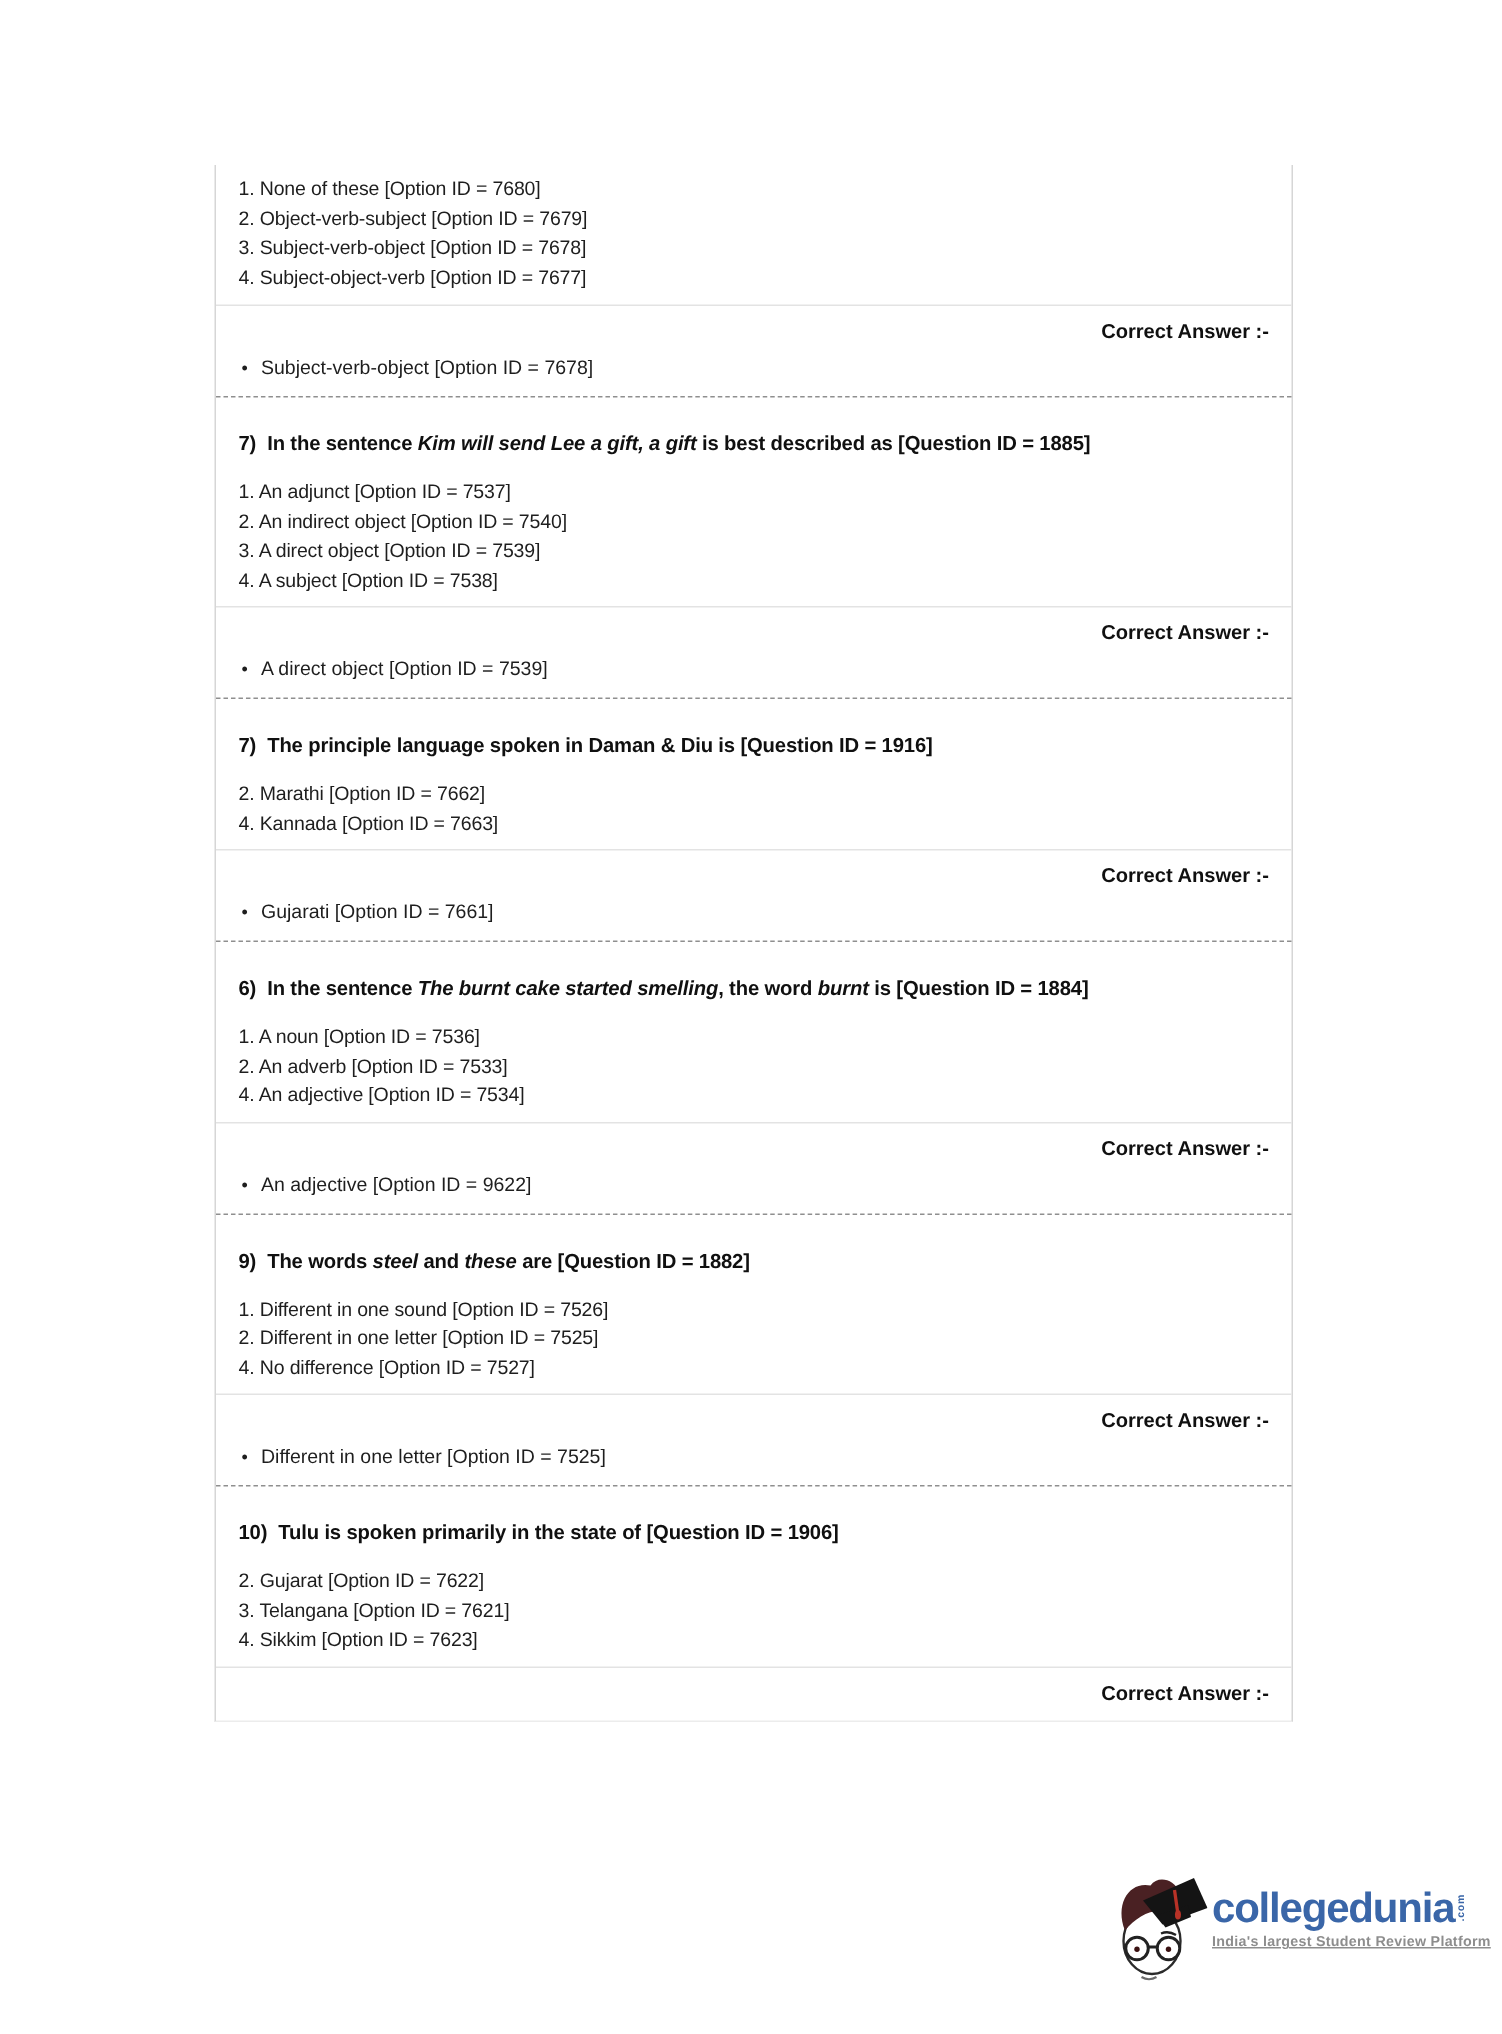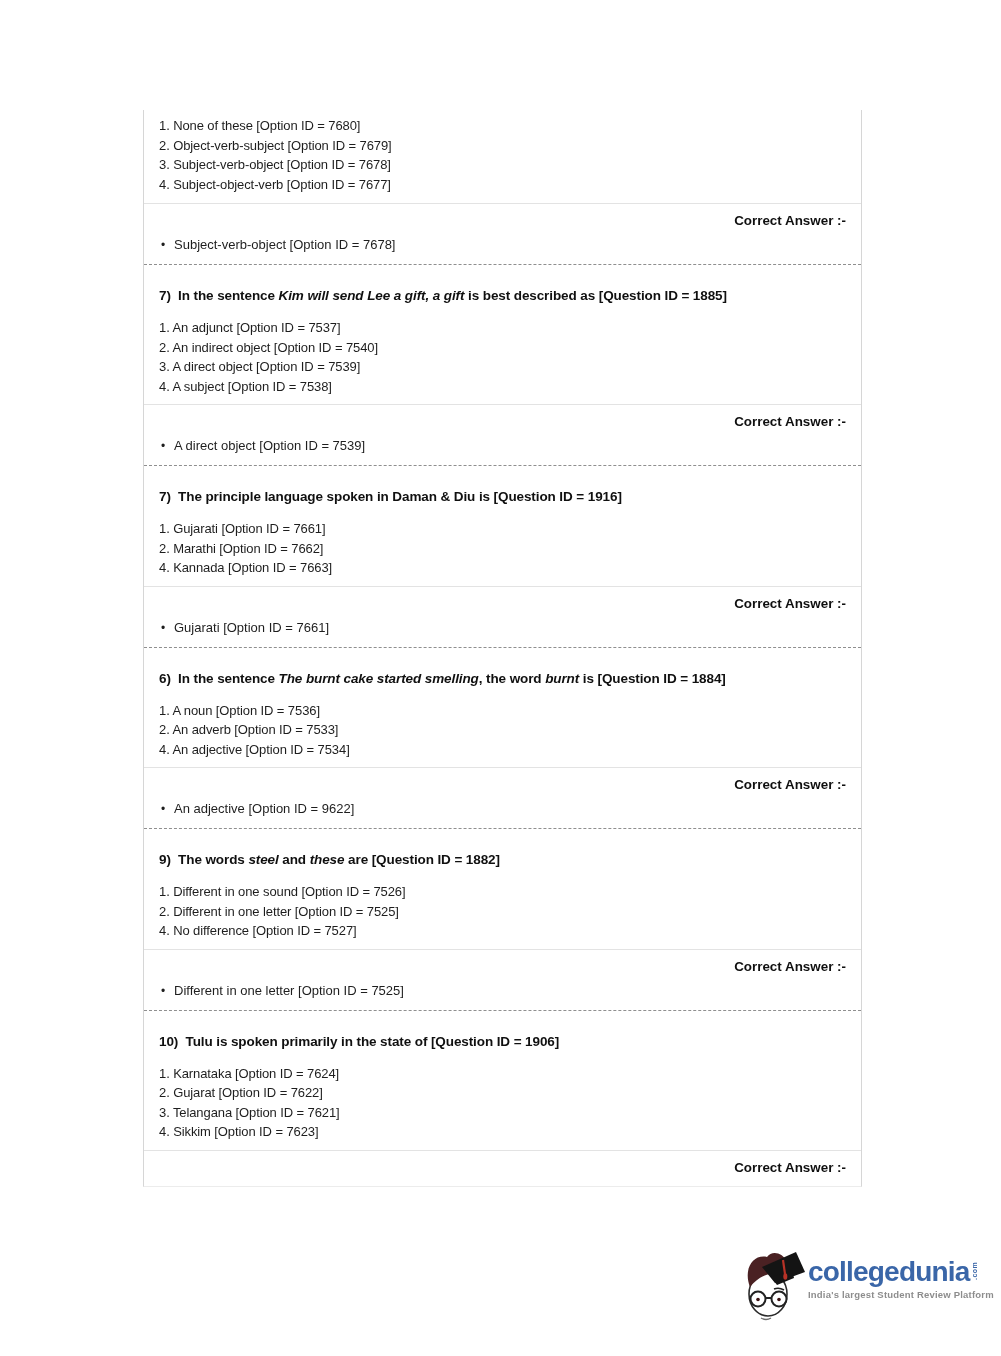--- a/index.html
+++ b/index.html
@@ -50,34 +50,34 @@
   }
   .q-header .it { font-style:italic; }
   .question-block .options { margin-top:14px; }
 
   
   .logo {
     position:absolute; left:741px; top:1245px;
     display:flex; align-items:flex-start;
   }
   .logo-text { margin-left:3px; padding-top:13px; }
-  .brand-row { display:flex; align-items:flex-start; }
+  .brand-row { display:flex; align-items:center; }
   .brand {
     font-size:28px; font-weight:bold; letter-spacing:-0.8px;
     color:var(--brand-color, #3a66a8); line-height:28px;
   }
   .brand-suffix {
     writing-mode:vertical-rl; transform:rotate(180deg);
     font-size:7px; font-weight:bold; letter-spacing:0.5px;
     color:var(--brand-color, #3a66a8);
     margin-left:1px; height:26px; text-align:center;
   }
   .tagline {
     margin-top:3px; font-size:9.5px; font-weight:bold;
-    color:var(--tagline-color, #8d8d8d); letter-spacing:0.2px;
+    color:var(--tagline-color, #8d8d8d); letter-spacing:0.2px;text-decoration:underline;
   }
 </style>
 </head>
 <body>
 
 <div class="page">
 
   <div class="doc">
     <div class="options options-lead" id="leading-options">
         <div class="option">1. None of these [Option ID = 7680]</div>
@@ -107,21 +107,20 @@
           <div class="ca-title">Correct Answer :-</div>
           <div class="ca-item">
             <span class="ca-bullet">•</span>
             <span>A direct object [Option ID = 7539]</span>
           </div>
         </div>
         <div class="separator"></div>
         <div class="question-block">
           <div class="q-header"><span>7)  The principle language spoken in Daman &amp; Diu is [Question ID = 1916]</span></div>
           <div class="options">
-            <div class="option">1. Gujarati [Option ID = 7661]</div>
             <div class="option">2. Marathi [Option ID = 7662]</div>
             <div class="option">4. Kannada [Option ID = 7663]</div>
           </div>
         </div>
         <div class="answer-block">
           <div class="ca-title">Correct Answer :-</div>
           <div class="ca-item">
             <span class="ca-bullet">•</span>
             <span>Gujarati [Option ID = 7661]</span>
           </div>
@@ -155,21 +154,20 @@
           <div class="ca-title">Correct Answer :-</div>
           <div class="ca-item">
             <span class="ca-bullet">•</span>
             <span>Different in one letter [Option ID = 7525]</span>
           </div>
         </div>
         <div class="separator"></div>
         <div class="question-block">
           <div class="q-header"><span>10)  Tulu is spoken primarily in the state of [Question ID = 1906]</span></div>
           <div class="options">
-            <div class="option">1. Karnataka [Option ID = 7624]</div>
             <div class="option">2. Gujarat [Option ID = 7622]</div>
             <div class="option">3. Telangana [Option ID = 7621]</div>
             <div class="option">4. Sikkim [Option ID = 7623]</div>
           </div>
         </div>
         <div class="answer-block cut">
           <div class="ca-title">Correct Answer :-</div>
         </div>
       </div>
   </div>

